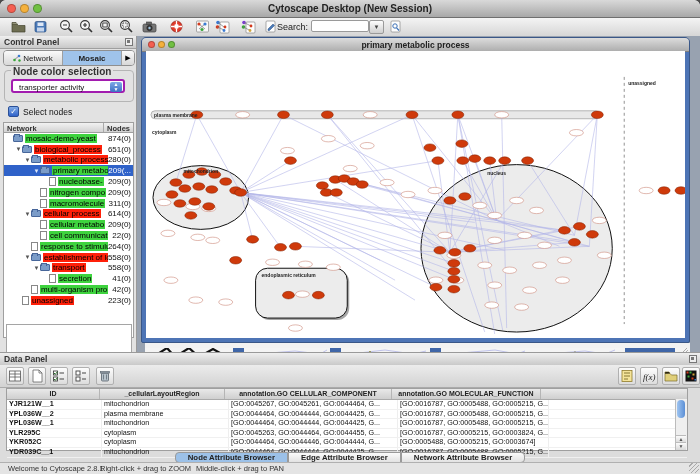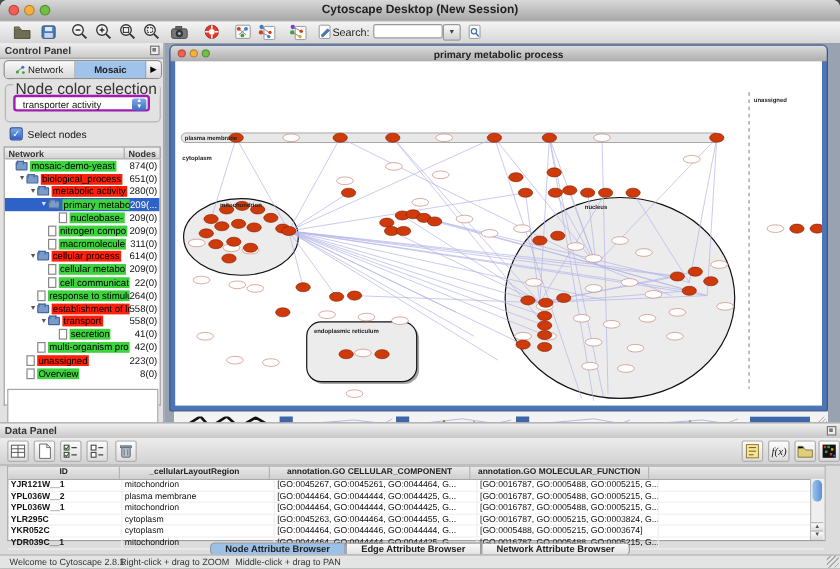--- a/index.html
+++ b/index.html
@@ -25,21 +25,21 @@
   #control-panel{position:absolute;left:0;top:36px;width:137px;height:426px;background:#e2e2e2;border-right:1px solid #9a9a9a;box-sizing:border-box;}
   .panel-hd{position:relative;height:12px;background:linear-gradient(#efefef,#c9c9c9);border-bottom:1px solid #9f9f9f;}
   .panel-hd .pt{position:absolute;left:4px;top:1px;font-size:8.5px;font-weight:bold;color:#333;}
   .float-ic{position:absolute;right:3px;top:2px;width:8px;height:8px;border:1px solid #777;background:#eee;box-sizing:border-box;}
   .float-ic:before{content:"";position:absolute;left:1px;top:1px;width:3px;height:3px;background:#777;}
   #cp-tabs{position:absolute;left:3px;top:14px;width:130px;height:14px;display:flex;border:1px solid #8f8f8f;border-radius:4px;overflow:hidden;background:#e8e8e8;}
   .cp-tab{flex:1;display:flex;align-items:center;justify-content:center;font-size:8px;color:#222;background:linear-gradient(#fafafa,#d8d8d8);border-right:1px solid #9f9f9f;gap:2px;}
   .cp-tab.sel{background:#9fc3ea;font-weight:bold;}
   #cp-tab-arrow{width:12px;display:flex;align-items:center;justify-content:center;font-size:7px;background:linear-gradient(#fafafa,#d8d8d8);}
   #groupbox{position:absolute;left:4px;top:34px;width:128px;height:30px;border:1px solid #b5b5b5;border-radius:4px;}
-  #groupbox-label{position:absolute;left:6px;top:-5px;background:#e2e2e2;padding:0 2px;font-size:13px;font-weight:normal;color:#333;text-align:center;}
+  #groupbox-label{position:absolute;left:6px;top:-5px;background:#e2e2e2;padding:0 2px;font-size:10px;font-weight:bold;color:#333;text-align:center;}
   #combo{position:absolute;left:6px;top:8px;width:114px;height:14px;background:#fff;border:2px solid #a21caf;border-radius:3px;font-size:8px;line-height:14px;padding-left:6px;color:#111;box-sizing:border-box;}
   #combo-btn{position:absolute;right:1px;top:1px;width:12px;height:10px;background:linear-gradient(#7ea9e6,#3d6fc4);border-radius:2px;color:#fff;font-size:5px;line-height:5px;text-align:center;}
   #selnodes{position:absolute;left:8px;top:70px;display:flex;align-items:center;gap:4px;}
   #selnodes .cb{width:9px;height:9px;background:linear-gradient(#7ea9e6,#2f62c9);border:1px solid #2a4f97;border-radius:2px;color:#fff;font-size:8px;line-height:9px;text-align:center;}
   #selnodes .cbl{font-size:8.5px;color:#111;}
   #tree-hd{position:absolute;left:3px;top:86px;width:131px;height:11px;background:linear-gradient(#f2f2f2,#d2d2d2);border:1px solid #9f9f9f;box-sizing:border-box;display:flex;}
   #tree-hd span{font-size:7.5px;font-weight:bold;color:#333;padding:1px 3px;}
   #tree-hd span:first-child{flex:1;border-right:1px solid #aaa;}
   #tree{position:absolute;left:3px;top:97px;width:131px;height:205px;background:#fff;border:1px solid #9f9f9f;border-top:none;box-sizing:border-box;overflow:hidden;}
   .tree-row{position:relative;height:10.8px;display:flex;align-items:center;white-space:nowrap;}
@@ -227,21 +227,21 @@
         </div>
         <div class="tree-row" style="padding-left: 11px;">
           <span class="tr-exp">▼</span>
           <span class="t-folder"></span>
           <span class="t-label red">biological_process</span>
           <span class="t-count">651(0)</span>
         </div>
         <div class="tree-row" style="padding-left: 20px;">
           <span class="tr-exp">▼</span>
           <span class="t-folder"></span>
-          <span class="t-label red">metabolic activity</span>
+          <span class="t-label red">metabolic process</span>
           <span class="t-count">280(0)</span>
         </div>
         <div class="tree-row selected" style="padding-left: 29px;">
           <span class="tr-exp">▼</span>
           <span class="t-folder"></span>
           <span class="t-label green">primary metabo</span>
           <span class="t-count">209(...</span>
         </div>
         <div class="tree-row" style="padding-left: 38px;">
           <span class="tr-exp"></span>
@@ -307,26 +307,20 @@
           <span class="tr-exp"></span>
           <span class="t-page"></span>
           <span class="t-label green">multi-organism pro</span>
           <span class="t-count">42(0)</span>
         </div>
         <div class="tree-row" style="padding-left: 11px;">
           <span class="tr-exp"></span>
           <span class="t-page"></span>
           <span class="t-label red">unassigned</span>
           <span class="t-count">223(0)</span>
-        </div>
-        <div class="tree-row" style="padding-left: 11px;">
-          <span class="tr-exp"></span>
-          <span class="t-page"></span>
-          <span class="t-label green">Overview</span>
-          <span class="t-count">8(0)</span>
         </div>
       </div>
     <div id="birdseye"></div>
   </div>
 
   <div id="mdi">
     <div id="netwin">
       <div id="netwin-title">
         <div class="tl r"></div>
         <div class="tl y"></div>

